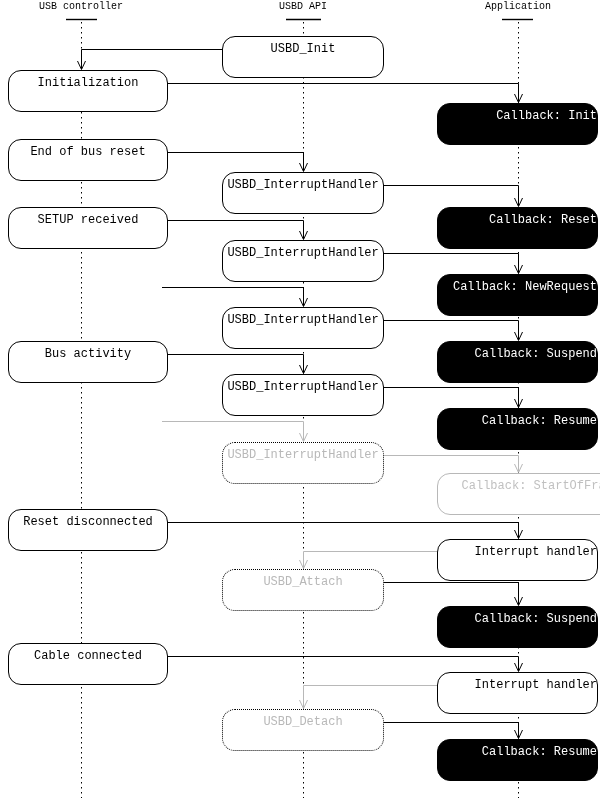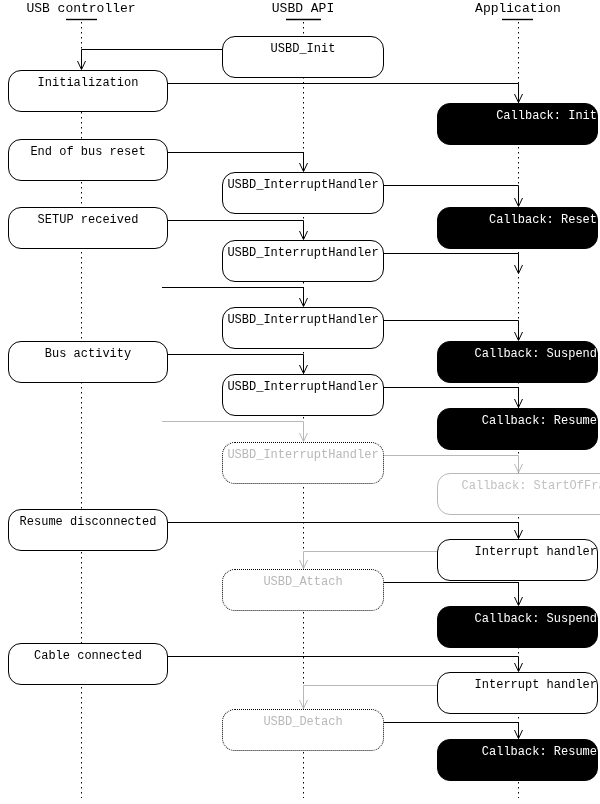--- a/index.html
+++ b/index.html
@@ -3,21 +3,21 @@
 <meta charset="utf-8">
 <style>
   html,body{margin:0;padding:0;background:#fff;}
   #canvas{
     position:relative;width:600px;height:804px;background:#ffffff;
     overflow:hidden;font-family:"Liberation Mono","DejaVu Sans Mono",monospace;
     color:#000;
   }
   .col-header{
     position:absolute;top:1px;width:160px;text-align:center;
-    font-size:13px;letter-spacing:0px;white-space:nowrap;
+    font-size:10px;letter-spacing:0px;white-space:nowrap;
   }
   .node{
     position:absolute;height:42px;line-height:24px;box-sizing:border-box;
     border:1px solid #000;border-radius:13px;background:#fff;
     text-align:center;font-size:12px;white-space:nowrap;overflow:hidden;
   }
   .node.black{background:#000;color:#fff;border-color:#000;}
   .node.dotted{border:1px dotted #000;color:#b8b8b8;}
   .node.grayline{border:1px solid #b8b8b8;color:#c0c0c0;}
   .col-left{left:8px;width:160px;}
@@ -93,28 +93,29 @@
   <div class="col-header" style="left:438px">Application</div>
 
   <div class="node col-mid" style="top:36px">USBD_Init</div>
   <div class="node col-left" style="top:70px">Initialization</div>
   <div class="node col-right black" style="top:103px">Callback: Init</div>
   <div class="node col-left" style="top:139px">End of bus reset</div>
   <div class="node col-mid" style="top:172px">USBD_InterruptHandler</div>
   <div class="node col-left" style="top:207px">SETUP received</div>
   <div class="node col-right black" style="top:207px">Callback: Reset</div>
   <div class="node col-mid" style="top:240px">USBD_InterruptHandler</div>
+  <div class="node col-right black" style="top:274px">Callback: NewRequest</div>
   <div class="node col-mid" style="top:307px">USBD_InterruptHandler</div>
   <div class="node col-right black" style="top:341px">Callback: Suspend</div>
   <div class="node col-left" style="top:341px">Bus activity</div>
   <div class="node col-mid" style="top:374px">USBD_InterruptHandler</div>
   <div class="node col-right black" style="top:408px">Callback: Resume</div>
   <div class="node col-mid dotted" style="top:442px">USBD_InterruptHandler</div>
   <div class="node col-right grayline wide" style="top:473px">Callback: StartOfFrame</div>
-  <div class="node col-left" style="top:509px">Resume disconnected</div>
+  <div class="node col-left" style="top:509px">Reset disconnected</div>
   <div class="node col-right" style="top:539px">Interrupt handler</div>
   <div class="node col-mid dotted" style="top:569px">USBD_Attach</div>
   <div class="node col-right black" style="top:606px">Callback: Suspend</div>
   <div class="node col-left" style="top:643px">Cable connected</div>
   <div class="node col-right" style="top:672px">Interrupt handler</div>
   <div class="node col-mid dotted" style="top:709px">USBD_Detach</div>
   <div class="node col-right black" style="top:739px">Callback: Resume</div>
 
 </div>
 

